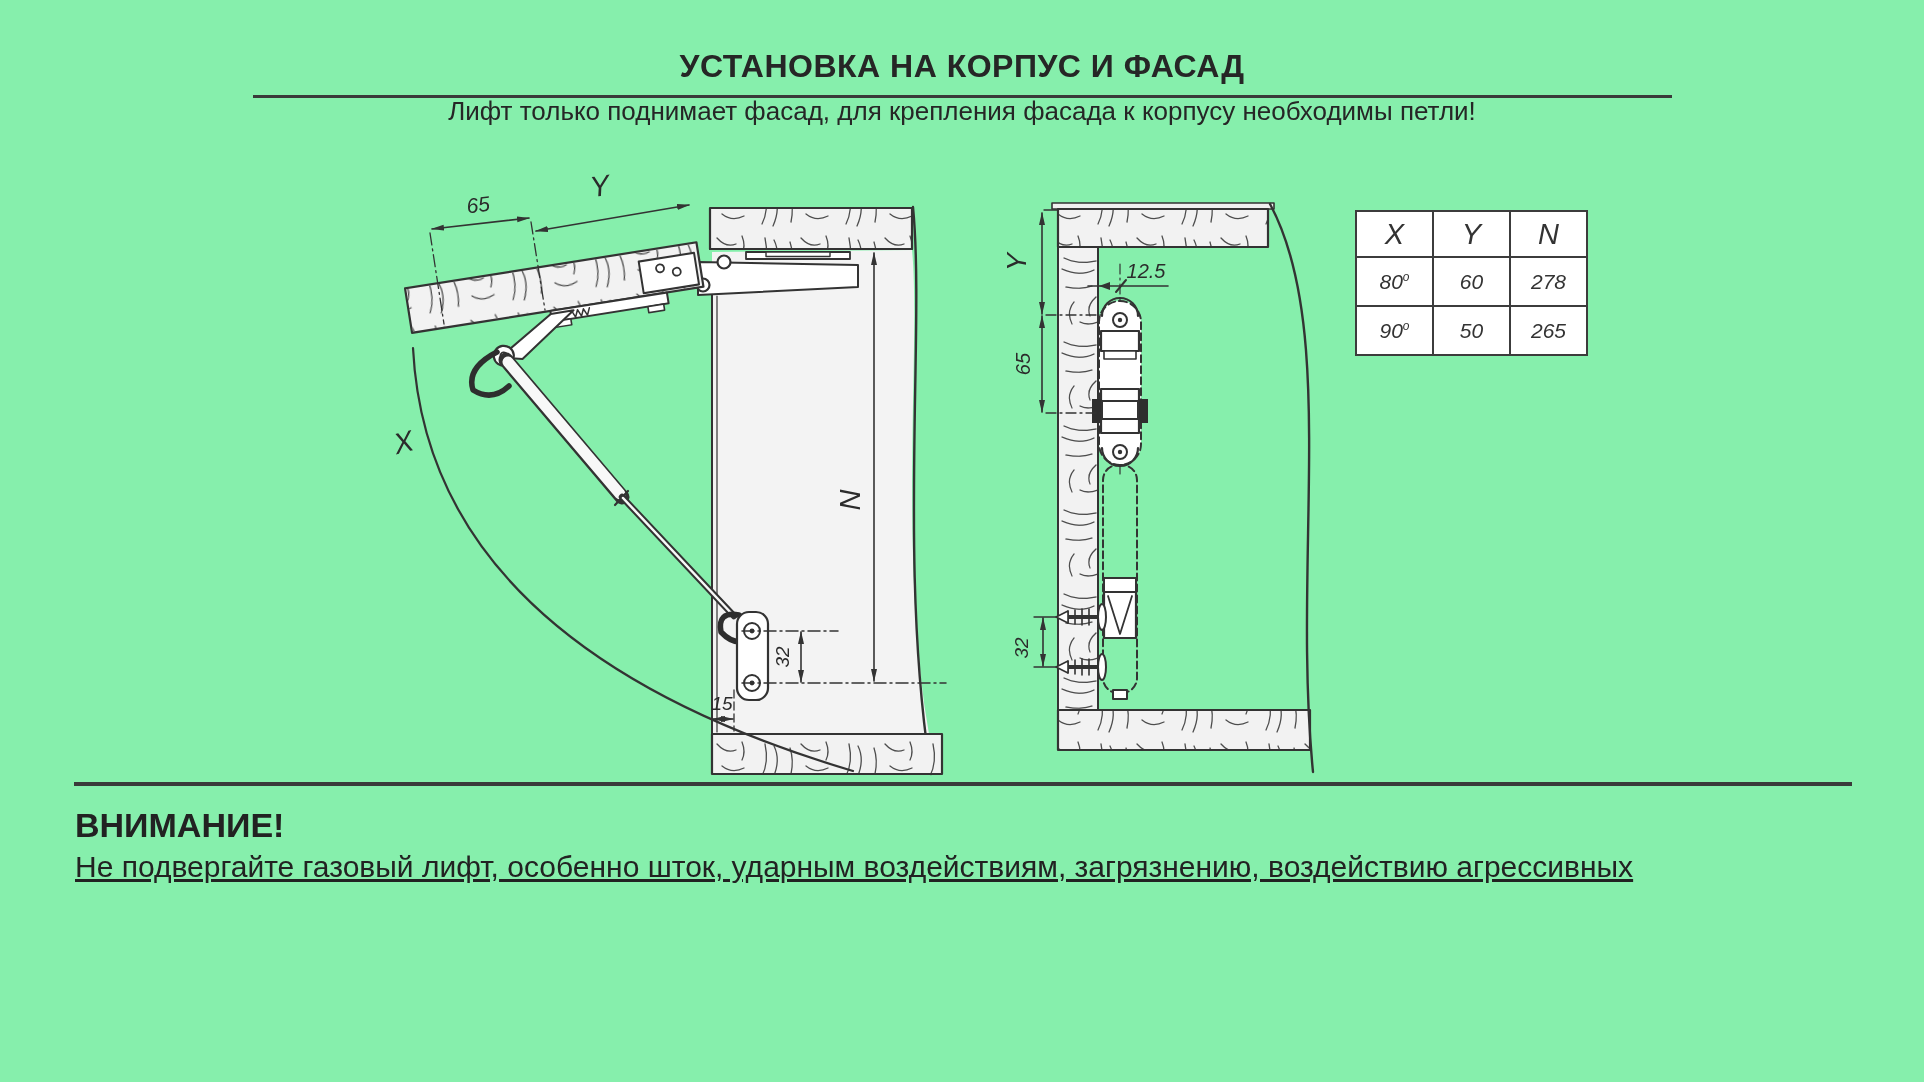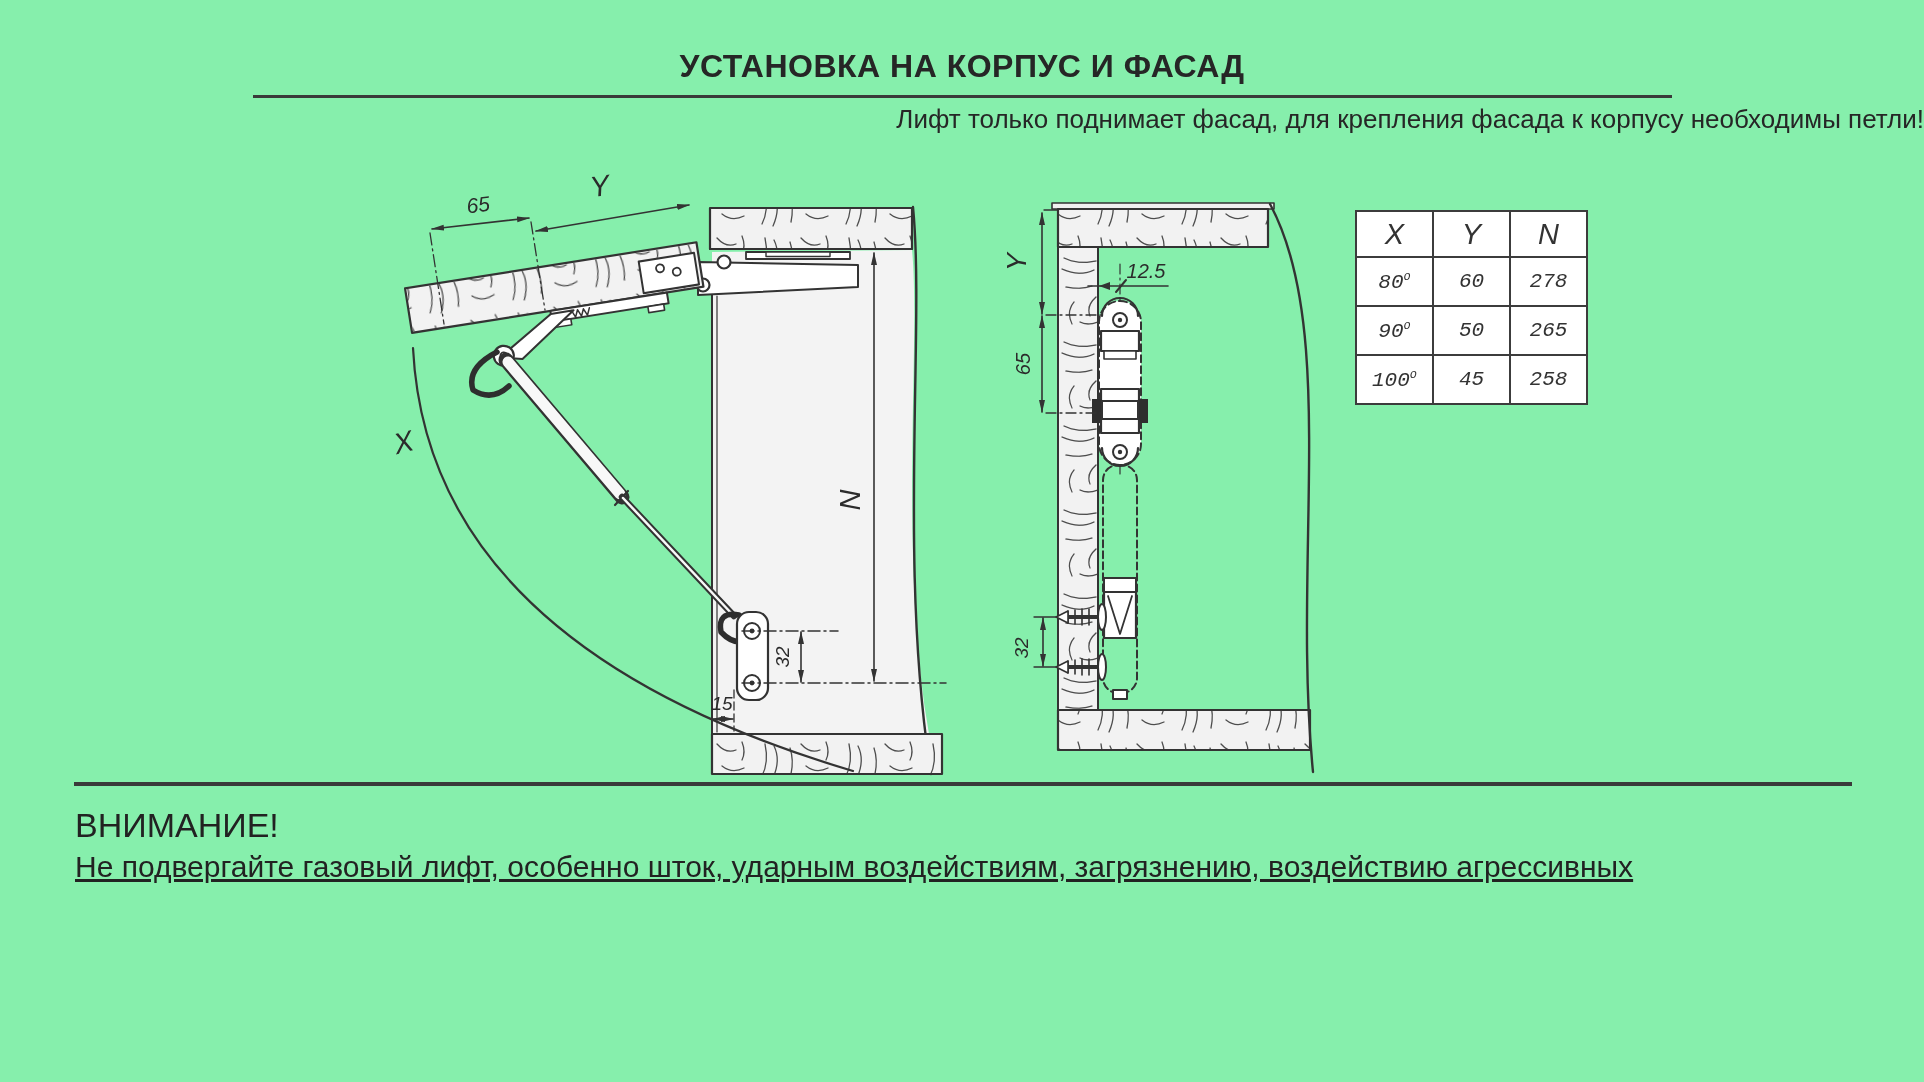--- a/index.html
+++ b/index.html
@@ -1,32 +1,32 @@
 <!DOCTYPE html>
 <html><head>
 <meta charset="utf-8">
 <style>
   html,body{margin:0;padding:0;background:#fff;}
   .page{position:relative;width:1924px;height:1082px;background:#86efac;overflow:hidden;
         font-family:"Liberation Sans",sans-serif;color:#2b2b2b;}
   .title{position:absolute;top:48px;left:0;width:100%;text-align:center;
          font-size:32px;font-weight:bold;letter-spacing:.5px;color:#262626;}
   .title-rule{position:absolute;top:95px;left:253px;width:1419px;height:3px;background:#3a3a3a;}
-  .subtitle{position:absolute;top:104px;left:0;width:100%;text-align:right;
+  .subtitle{position:absolute;top:96px;left:0;width:100%;text-align:center;
             font-size:26px;color:#262626;}
   svg.diagram{position:absolute;left:0;top:0;}
   .spec-table{position:absolute;left:1355px;top:210px;border-collapse:collapse;
               font-style:italic;color:#333;background:#fff;}
   .spec-table td,.spec-table th{border:2.5px solid #3c3c3c;text-align:center;padding:0;}
   .spec-table th{width:75px;height:44px;font-size:29px;font-weight:normal;font-style:italic;}
-  .spec-table td{width:75px;height:47px;font-size:21px;font-family:Liberation Mono, monospace;}
+  .spec-table td{width:75px;height:47px;font-size:21px;}
   .spec-table sup{font-size:12px;}
   .divider{position:absolute;top:782px;left:74px;width:1778px;height:3.5px;background:#3a3a3a;}
   .warning{position:absolute;left:75px;top:806px;width:1820px;}
-  .warning h2{margin:0 0 4px 0;font-size:34px;font-weight:normal;color:#222;}
+  .warning h2{margin:0 0 4px 0;font-size:34px;font-weight:bold;color:#222;}
   .warning .wline{font-size:30px;line-height:36px;white-space:nowrap;color:#222;text-decoration:underline;}
 </style>
 </head>
 <body>
 
 <div class="page">
 
   <div class="title">УСТАНОВКА НА КОРПУС И ФАСАД</div>
   <div class="title-rule"></div>
   <div class="subtitle">Лифт только поднимает фасад, для крепления фасада к корпусу необходимы петли!</div>
@@ -221,25 +221,20 @@
       <tr>
         <td><span>80</span><sup>o</sup></td>
         <td>60</td>
         <td>278</td>
       </tr>
       <tr>
         <td><span>90</span><sup>o</sup></td>
         <td>50</td>
         <td>265</td>
       </tr>
-      <tr>
-        <td><span>100</span><sup>o</sup></td>
-        <td>45</td>
-        <td>258</td>
-      </tr>
     </tbody>
   </table>
 
   <div class="divider"></div>
 
   <div class="warning">
     <h2>ВНИМАНИЕ!</h2>
     <div class="wline">Не подвергайте газовый лифт, особенно шток, ударным воздействиям, загрязнению, воздействию агрессивных</div>
   </div>
 

